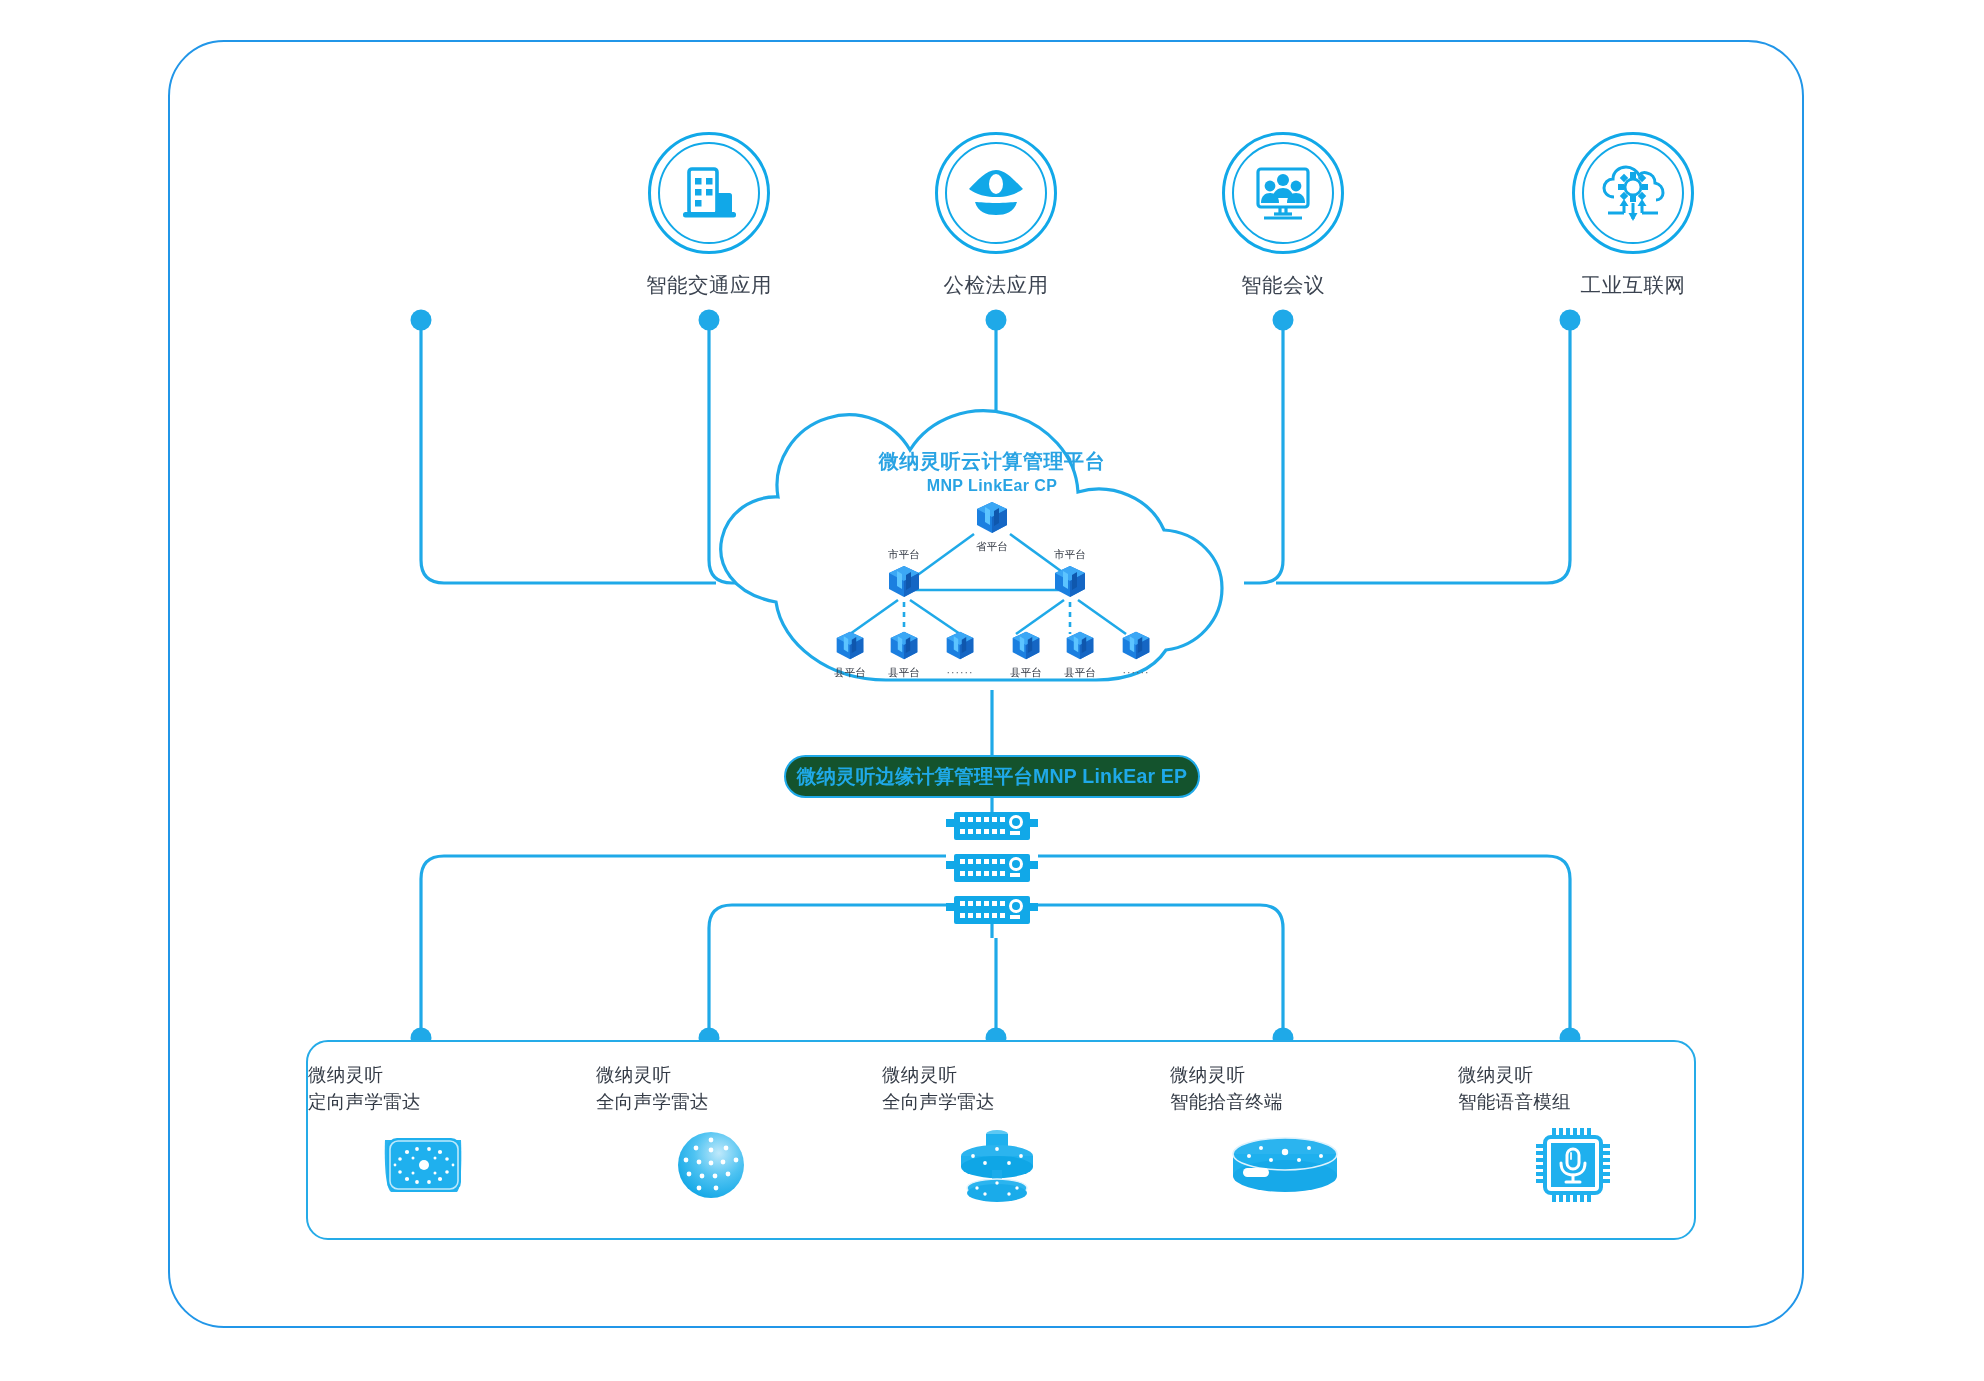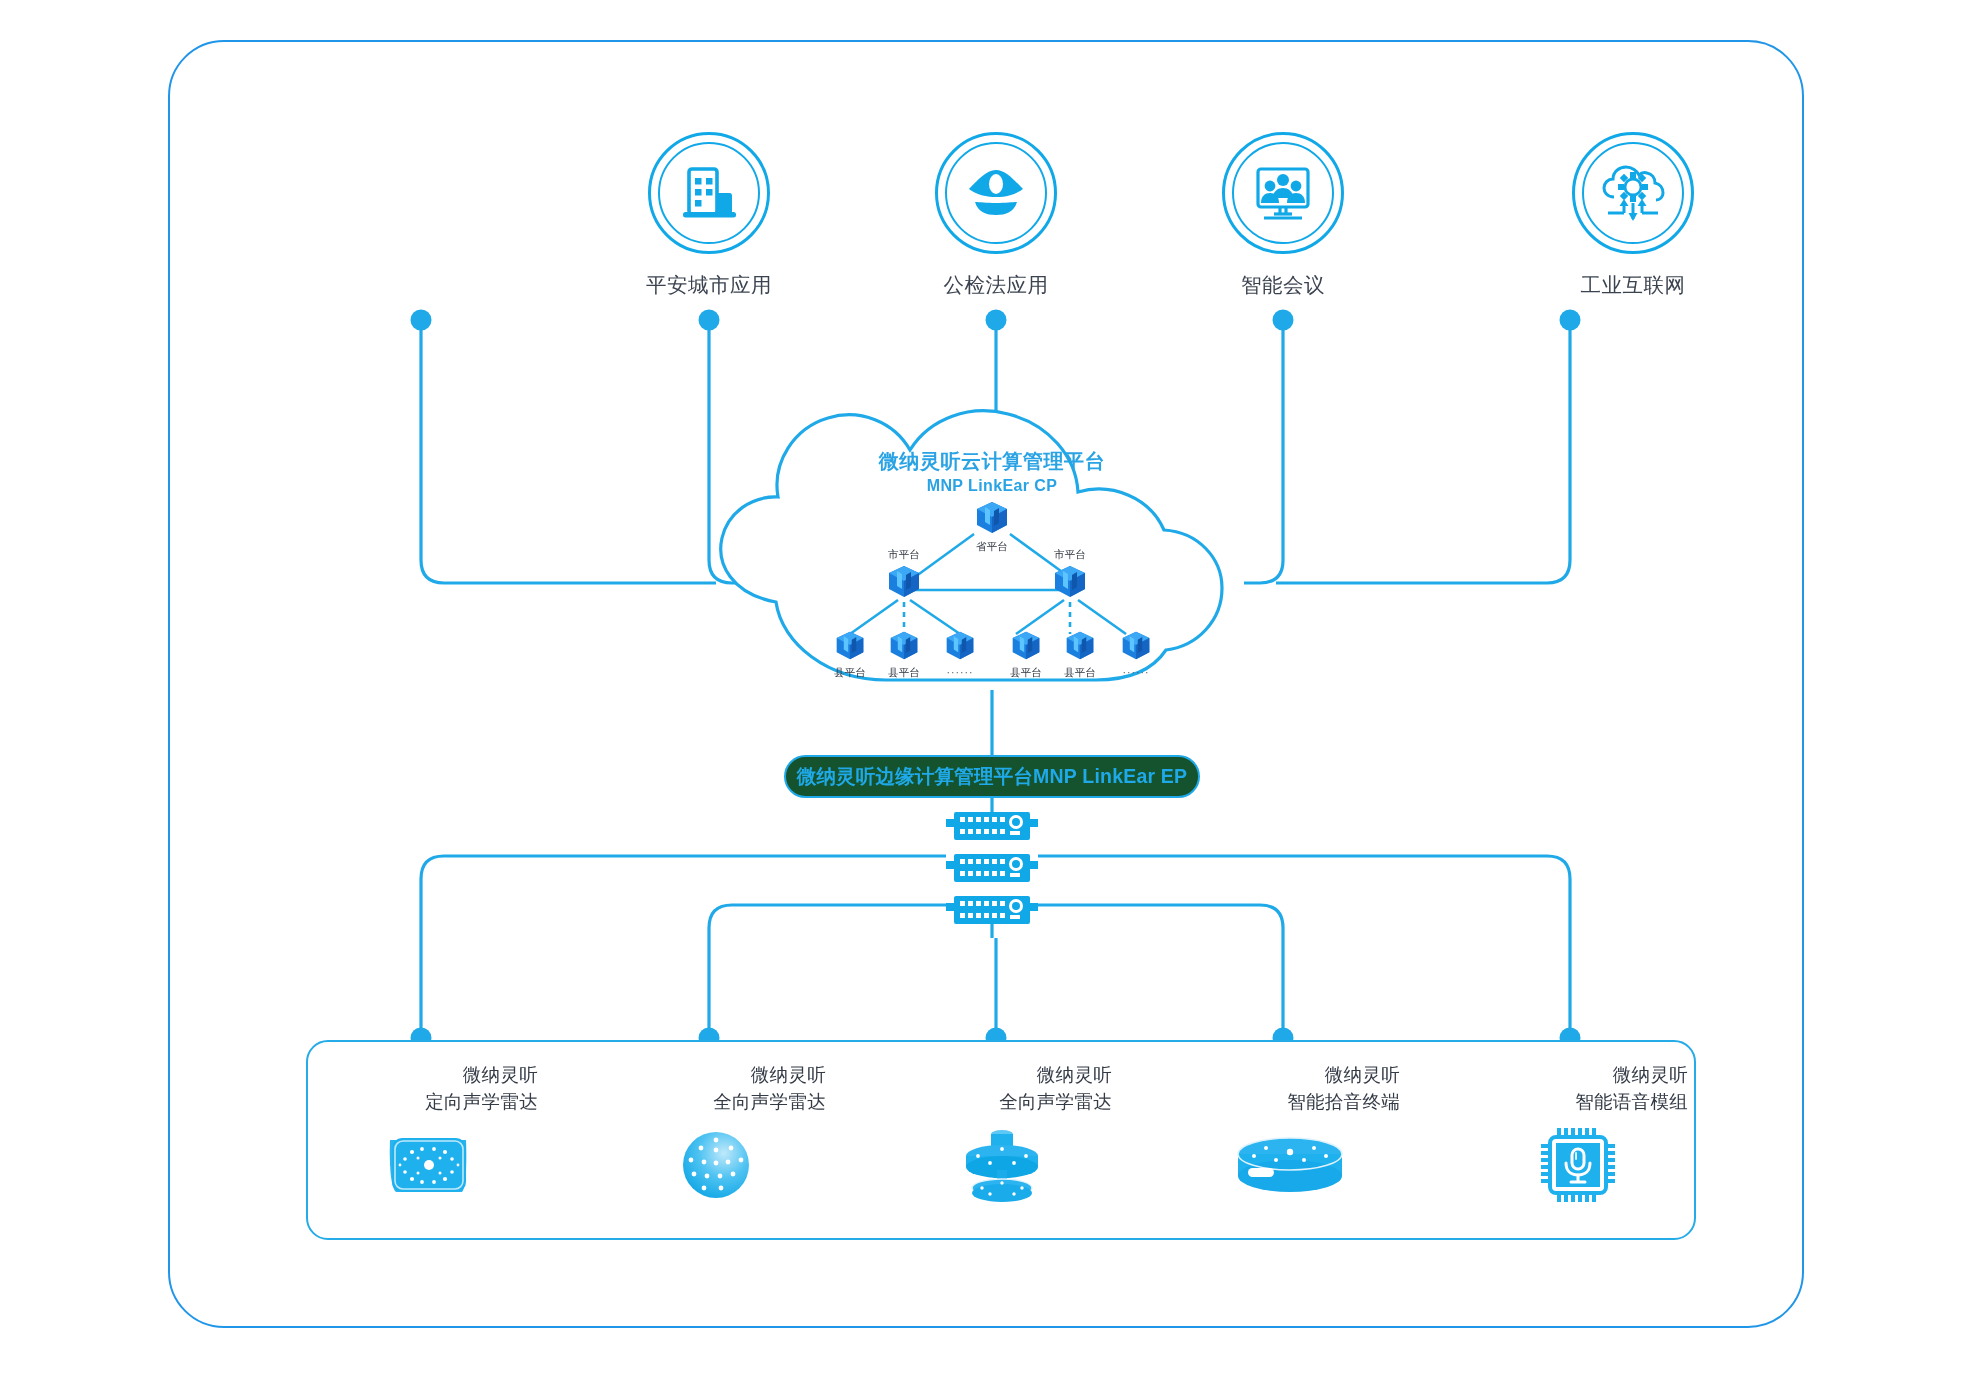--- a/index.html
+++ b/index.html
@@ -130,22 +130,21 @@
     position: absolute;
     left: 306px; top: 1040px;
     width: 1390px; height: 200px;
     border: 2.5px solid #25abe8;
     border-radius: 22px;
     background: #ffffff;
   }
   .dev-node {
     position: absolute;
     width: 230px;
-    text-align: right;
-    padding-left: 10px;
+    text-align: left;
   }
   .dev-label {
     font-size: 18.5px;
     color: #343b46;
     line-height: 1.45;
     letter-spacing: 0.3px;
     white-space: nowrap;
   }
   .dev-art {
     margin-top: 12px;
@@ -220,21 +219,21 @@
             <rect x="5" y="49" width="53" height="5.5" rx="2.5"></rect>
             <rect x="17" y="15" width="6.5" height="6.5"></rect>
             <rect x="28" y="15" width="6.5" height="6.5"></rect>
             <rect x="17" y="26" width="6.5" height="6.5"></rect>
             <rect x="28" y="26" width="6.5" height="6.5"></rect>
             <rect x="17" y="37" width="6.5" height="6.5"></rect>
           </g>
         </svg>
       </div>
     </div>
-    <div class="app-label">平安城市应用</div>
+    <div class="app-label">智能交通应用</div>
   </div>
 
   <div class="app-node" style="left:1178px; top:132px;">
     <div class="app-ring">
       <div class="app-glyph">
         <svg width="66" height="58" viewBox="0 0 66 58">
           <g fill="none" stroke="#11a8e8" stroke-width="3.2">
             <rect x="8" y="5" width="50" height="38" rx="3"></rect>
             <path d="M24 50 L42 50"></path>
             <path d="M14 54 L52 54"></path>

